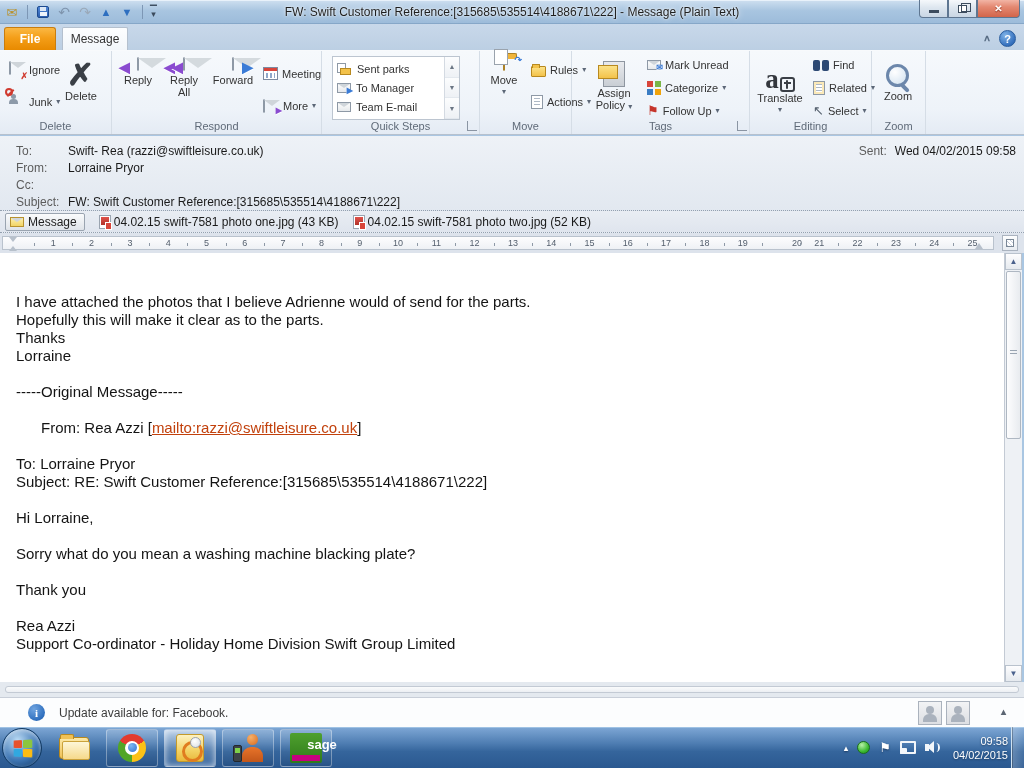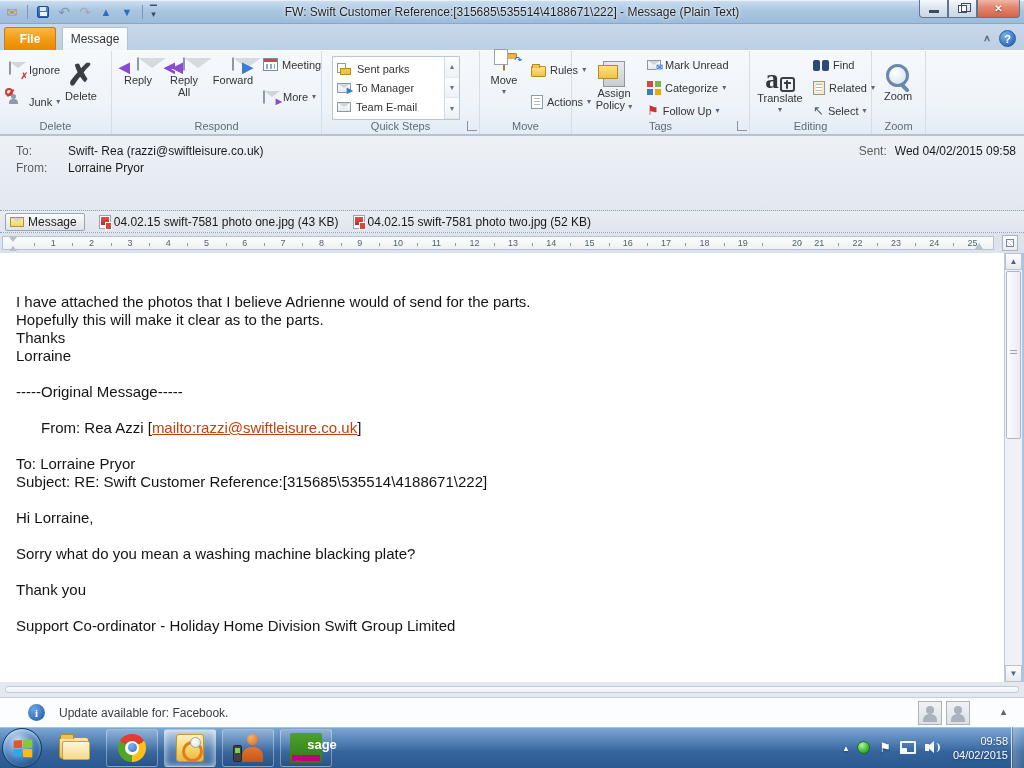--- a/index.html
+++ b/index.html
@@ -268,21 +268,21 @@
     </div>
     <div class="bigbtn" style="position:absolute; left:50px; top:2px; width:44px;">
       <span class="ico16" style="width:34px;height:30px;"><span class="env big"></span><span class="arrow-badge purp" style="left:-3px; bottom:0;">◀</span><span class="arrow-badge purp" style="left:5px; bottom:0;">◀</span></span>
       <span>Reply</span>
       <span>All</span>
     </div>
     <div class="bigbtn" style="position:absolute; left:96px; top:2px; width:50px;">
       <span class="ico16" style="width:34px;height:30px;"><span class="env big"></span><span class="arrow-badge blu" style="right:-3px; bottom:0;">▶</span></span>
       <span>Forward</span>
     </div>
-    <div style="position:absolute; left:146px; top:3px;">
+    <div style="position:absolute; left:146px; top:12px;">
       <div class="smallbtn">
         <span class="cal-sm"></span>
         <span>Meeting</span>
       </div>
       <div class="smallbtn" style="margin-top:11px;">
         <span class="ico16" style="height:12px;"><span class="env" style="width:14px;height:10px;"></span><span class="mini-arrow purp" style="font-size:8px;">▶</span></span>
         <span>More</span>
           <span class="drop">▾</span>
       </div>
     </div>
@@ -412,20 +412,27 @@
 </div>
 
 <div class="headerpane">
   <div class="hrow">
     <span class="hlabel">To:</span>
     <span class="hvalue">Swift- Rea (razzi@swiftleisure.co.uk)</span>
   </div>
   <div class="hrow">
     <span class="hlabel">From:</span>
     <span class="hvalue">Lorraine Pryor</span>
+  </div>
+  <div class="hrow">
+    <span class="hlabel">Cc:</span>
+  </div>
+  <div class="hrow">
+    <span class="hlabel">Subject:</span>
+    <span class="hvalue">FW: Swift Customer Reference:[315685\535514\4188671\222]</span>
   </div>
   <div class="sentinfo">
     <span class="sentlabel">Sent:</span>
     <span class="sentvalue">Wed 04/02/2015 09:58</span>
   </div>
 </div>
 
 <div class="attachbar">
   <div class="msgtab">
     <span class="qs-env" style="background:linear-gradient(#fdf0b0,#f2d465); border-color:#b8922e;"></span>
@@ -515,20 +522,21 @@
     </div>
     <div class="bl">To: Lorraine Pryor</div>
     <div class="bl">Subject: RE: Swift Customer Reference:[315685\535514\4188671\222]</div>
     <div class="bl"></div>
     <div class="bl">Hi Lorraine,</div>
     <div class="bl"></div>
     <div class="bl">Sorry what do you mean a washing machine blacking plate?</div>
     <div class="bl"></div>
     <div class="bl">Thank you</div>
     <div class="bl"></div>
+    <div class="bl">Rea Azzi</div>
     <div class="bl">Support Co-ordinator - Holiday Home Division Swift Group Limited</div>
 
   </div>
 </div>
 
 <div class="vscroll">
   <div class="sbtn">▲</div>
   <div class="sthumb"></div>
   <div class="strack"></div>
   <div class="sbtn">▼</div>

